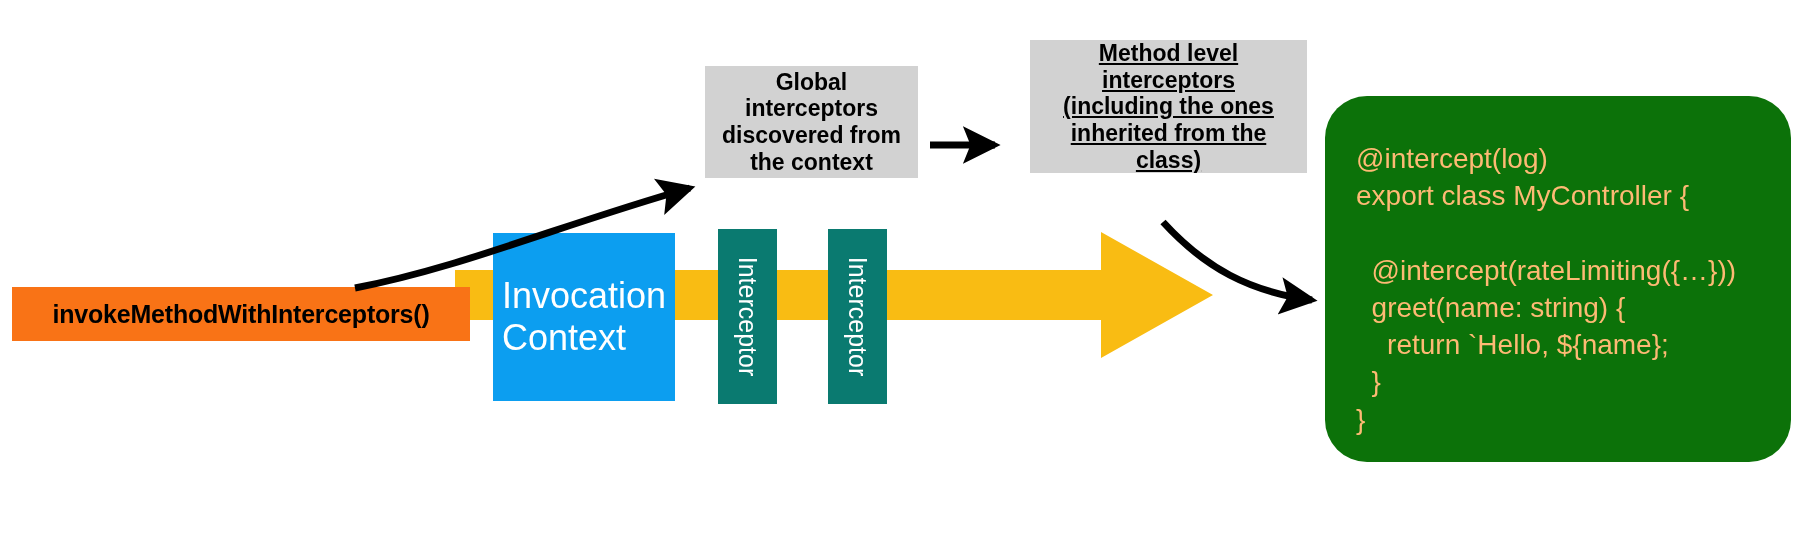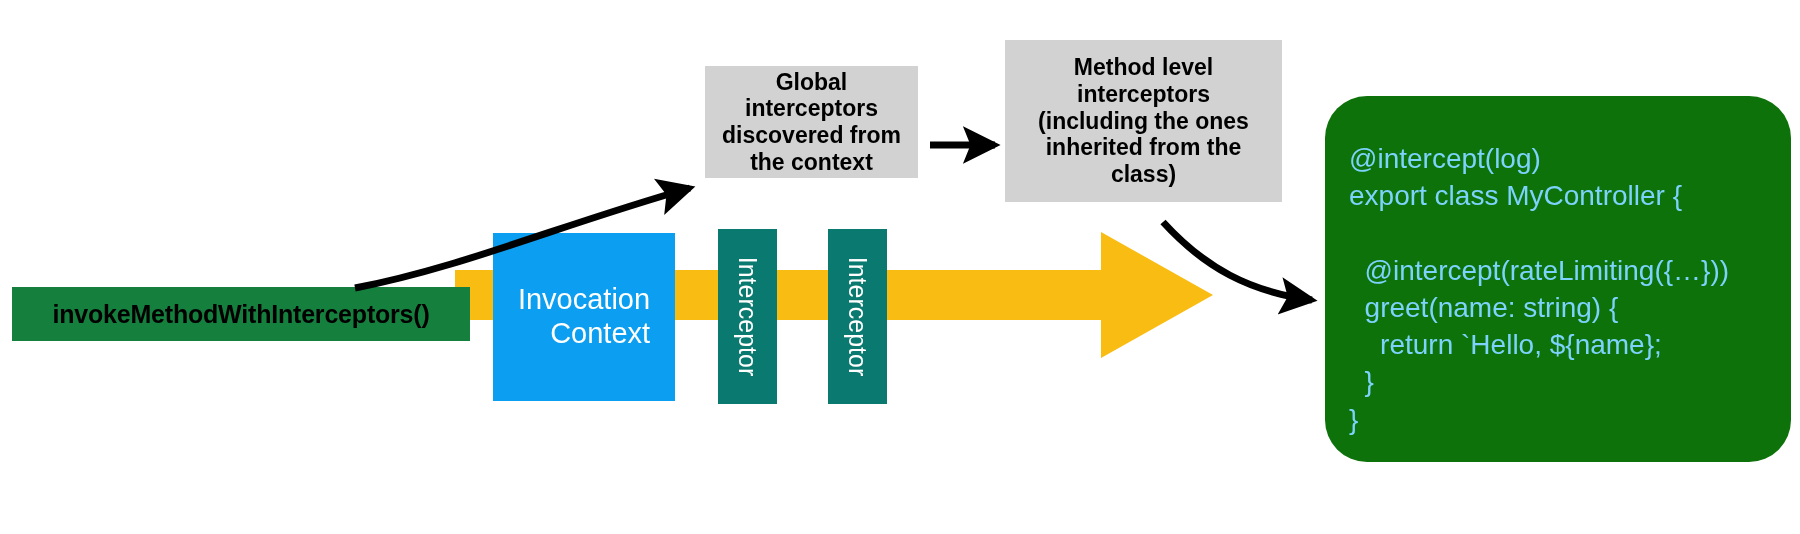--- a/index.html
+++ b/index.html
@@ -21,21 +21,21 @@
     position: absolute;
     box-sizing: border-box;
   }
 
   
   #invoke-box {
     left: 12px;
     top: 287px;
     width: 458px;
     height: 54px;
-    background: #15803d;
+    background: #f97316;
     display: flex;
     align-items: center;
     justify-content: center;
     z-index: 6;
   }
   #invoke-box .label {
     font-size: 25px;
     font-weight: bold;
     color: #000000;
     letter-spacing: -0.2px;
@@ -57,24 +57,24 @@
     top: 233px;
     width: 182px;
     height: 168px;
     background: #0C9EF0;
     display: flex;
     align-items: center;
     justify-content: center;
     z-index: 4;
   }
   #invocation-context .label {
-    font-size: 29px;
+    font-size: 36px;
     color: #ffffff;
     line-height: 1.17;
-    text-align: right;
+    text-align: left;
   }
 
   
   .interceptor {
     width: 59px;
     height: 175px;
     background: #0A7A70;
     z-index: 4;
     display: flex;
     align-items: center;
@@ -106,43 +106,45 @@
     line-height: 1.16;
     white-space: pre-line;
   }
   #global-interceptors-box {
     left: 705px;
     top: 66px;
     width: 213px;
     height: 112px;
   }
   #method-interceptors-box {
-    left: 1005px;
+    left: 1030px;
     top: 40px;
     width: 277px;
-    height: 162px;
+    height: 133px;
+    text-decoration: underline;
   }
 
   
   #code-panel {
     left: 1325px;
     top: 96px;
     width: 466px;
     height: 366px;
     background: #0C7209;
     border-radius: 42px;
     z-index: 5;
     padding: 44px 0 0 24px;
   }
   #code-panel .code {
     font-size: 28px;
-    color: #7dd3fc;
+    color: #fdba74;
     line-height: 1.33;
     white-space: pre;
     font-family: "Liberation Sans", sans-serif;
+    margin-left: 7px;
   }
 
   
   #connectors {
     position: absolute;
     left: 0;
     top: 0;
     width: 1800px;
     height: 534px;
     z-index: 7;

